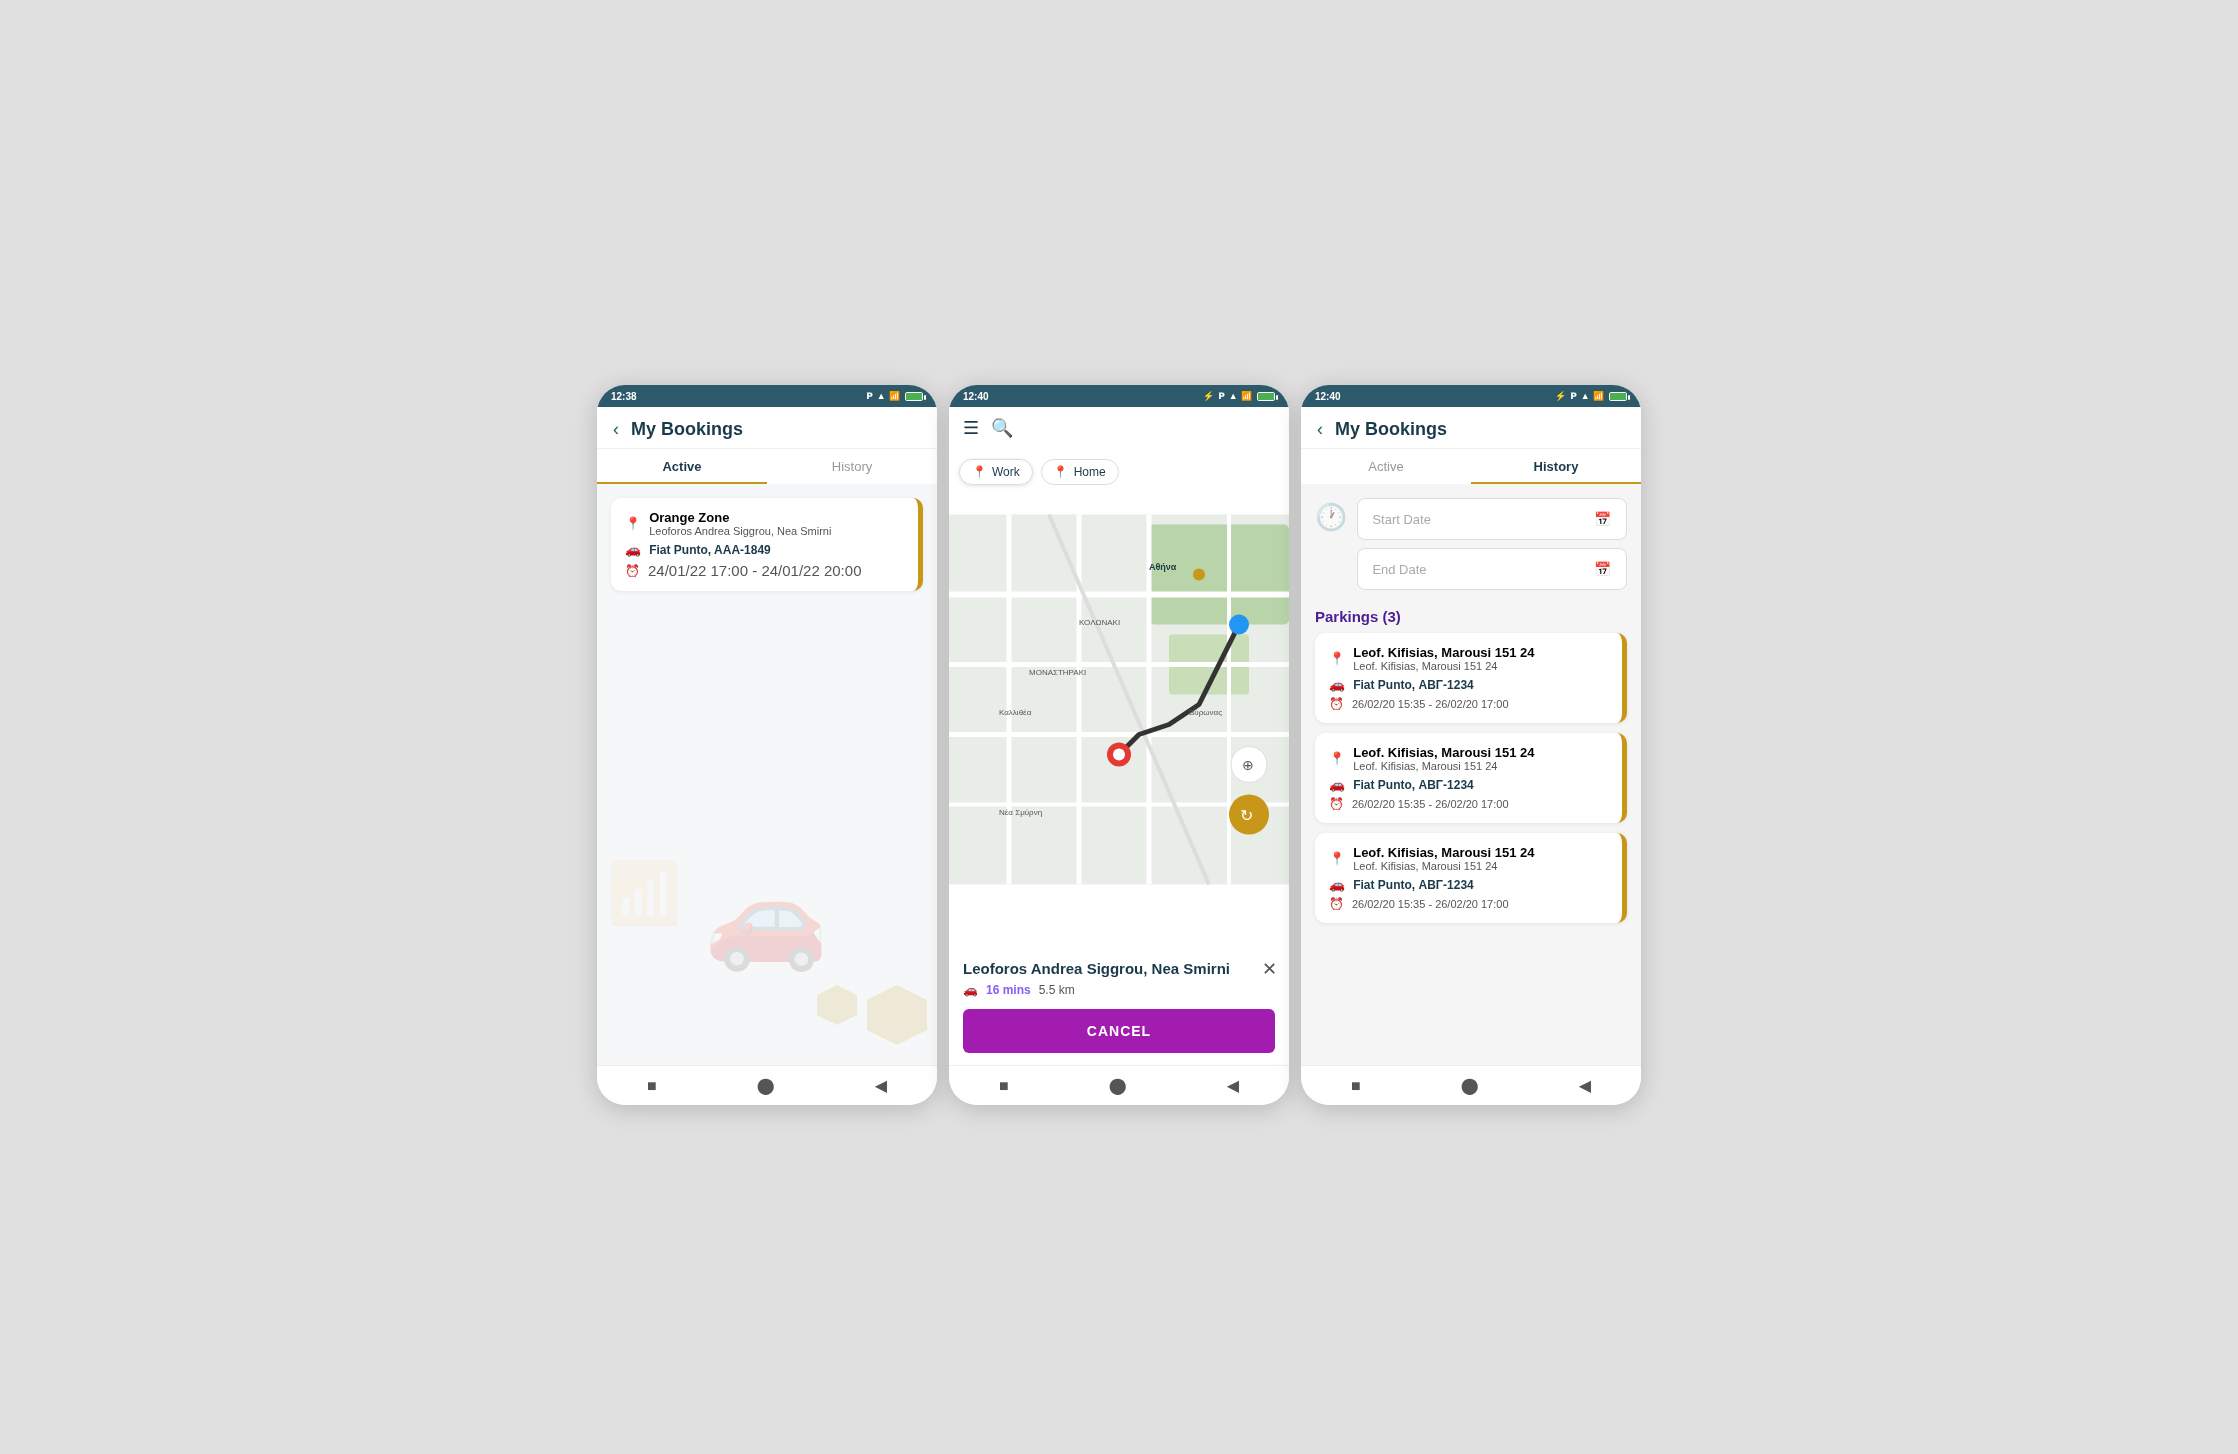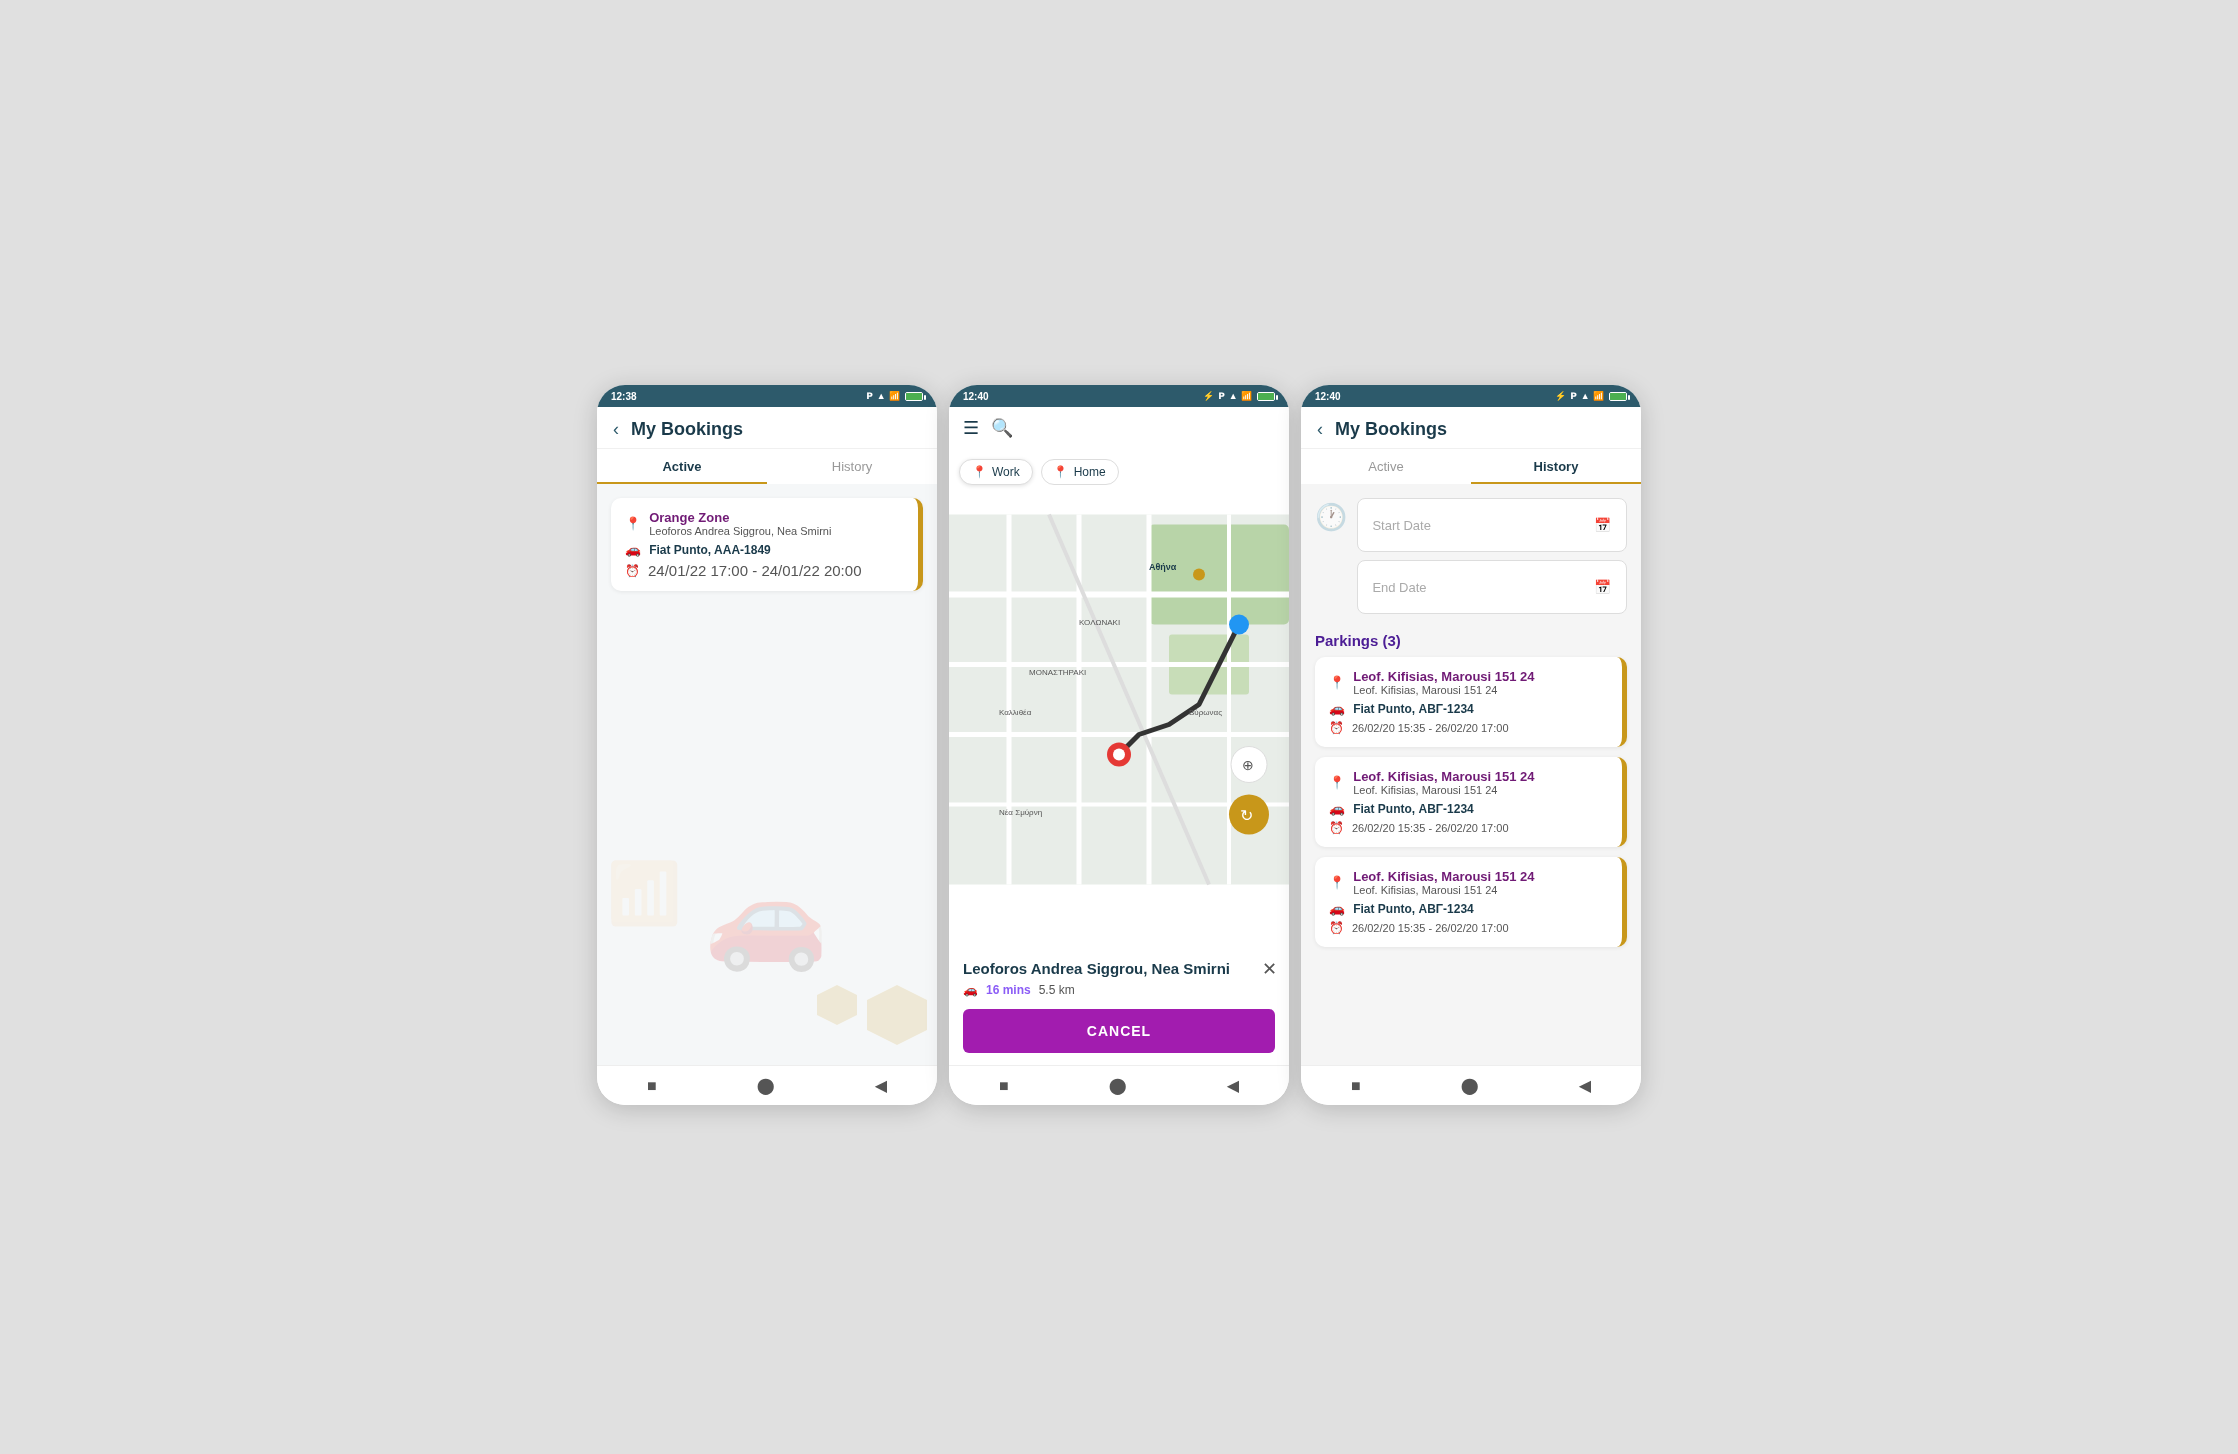--- a/index.html
+++ b/index.html
@@ -97,21 +97,21 @@
     }
     .card-row {
       display: flex;
       align-items: center;
       gap: 8px;
       margin-bottom: 5px;
       font-size: 12px;
       color: #333;
     }
     .card-row:last-child { margin-bottom: 0; }
-    .card-title { font-weight: 700; font-size: 13px; color: #701a75; }
+    .card-title { font-weight: 700; font-size: 13px; color: #000000; }
     .card-subtitle { font-size: 11px; color: #555; }
     .icon-small { font-size: 13px; color: #c8971a; flex-shrink: 0; }
     .icon-car { font-size: 13px; color: #2d5a6b; flex-shrink: 0; }
     .icon-clock { font-size: 12px; color: #c8971a; flex-shrink: 0; }
     .main-content-s1 {
       flex: 1;
       background: #f5f7f8;
       display: flex;
       flex-direction: column;
       overflow: hidden;
@@ -182,21 +182,21 @@
       height: 100%;
       position: absolute;
       top: 0; left: 0;
     }
 
     
     .date-input {
       background: #fff;
       border: 1.5px solid #ddd;
       border-radius: 8px;
-      padding: 18px 14px;
+      padding: 12px 14px;
       display: flex;
       align-items: center;
       justify-content: space-between;
       margin-bottom: 8px;
       cursor: pointer;
     }
     .date-input-label { font-size: 13px; color: #aaa; }
     .date-input-icon { font-size: 14px; color: #888; }
     .parkings-title { font-size: 15px; font-weight: 700; color: #4c1d95; margin: 10px 0 8px; }
     .history-filter-area {

